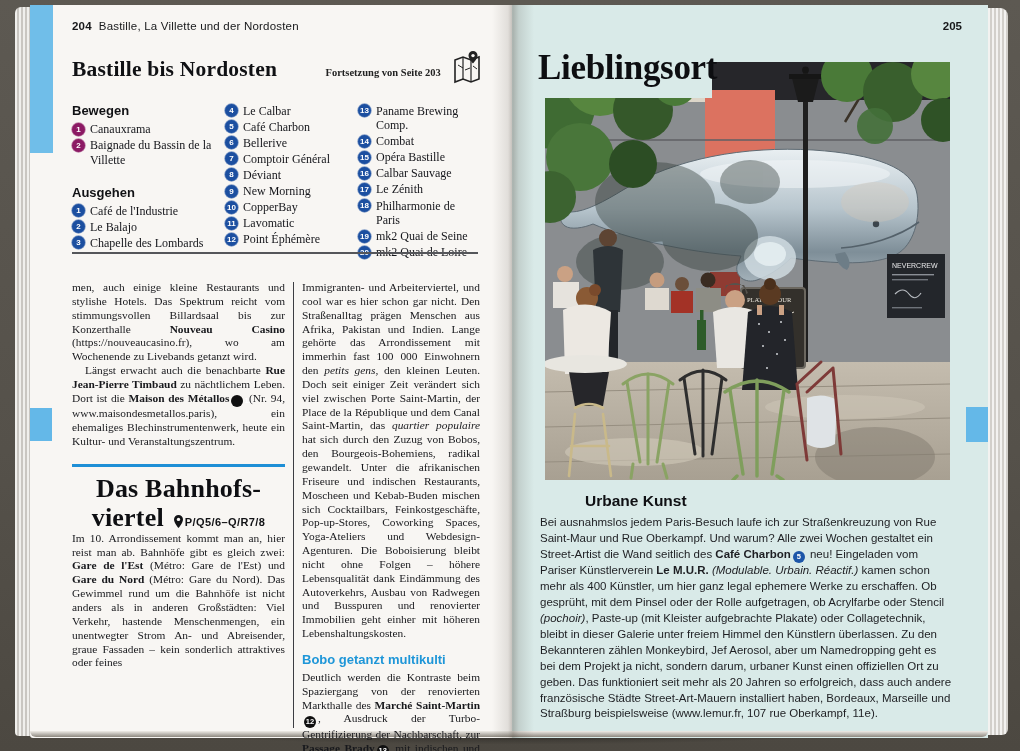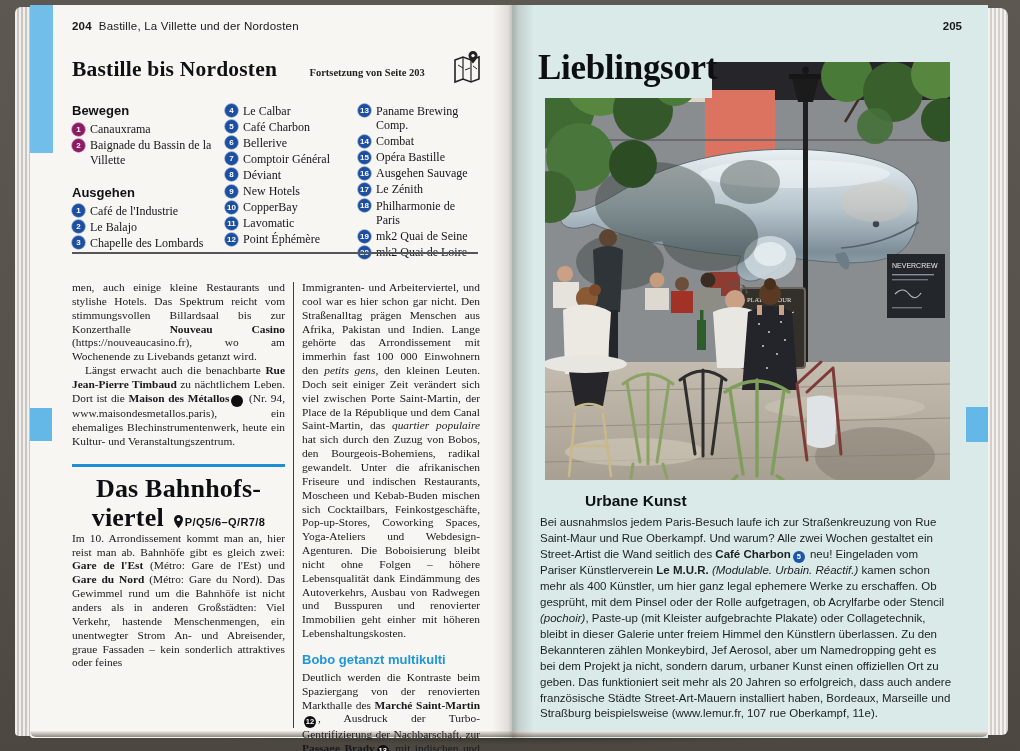--- a/index.html
+++ b/index.html
@@ -25,21 +25,21 @@
   
   .blue-stripe-top{left:30px;top:5px;width:23px;height:148px;background:#70bee9;}
   .blue-tab{background:#64b8e8;}
   .tab-left{left:30px;top:408px;width:22px;height:33px;}
   .tab-right{left:966px;top:407px;width:22px;height:35px;}
 
   .runhead{left:72px;top:20px;width:410px;font-size:11.5px;color:#17181a;letter-spacing:.2px;}
   .runhead b{margin-right:7px;text-align:center;}
   .titlerow{left:72px;top:57px;width:378px;white-space:nowrap;}
   .sec-title{font:700 21.5px "Liberation Serif",serif;color:#101114;letter-spacing:.2px;}
-  .sec-cont{font:700 10.5px "Liberation Serif",serif;color:#222;margin-left:8px;padding-left:20px;}
+  .sec-cont{font:700 10.5px "Liberation Serif",serif;color:#222;margin-left:24px;padding-left:20px;}
   .map-icon{left:452px;top:50px;}
 
   .legend{left:72px;top:102px;width:408px;display:grid;grid-template-columns:153px 133px 122px;}
   .leg-head{font:700 13px/17px "Liberation Sans",sans-serif;color:#101114;margin-bottom:3px;}
   .leg-gap{height:15px;}
   .legend-item{display:flex;gap:5px;margin:1.6px 0;font:12px/14.5px "Liberation Serif",serif;color:#14151a;}
   .badge{width:13px;height:13px;border-radius:50%;background:#1c4fa0;color:#fff;flex:0 0 13px;
          font:700 8px/13px "Liberation Sans",sans-serif;text-align:center;margin-top:.5px;
          box-shadow:0 0 0 .7px rgba(28,79,160,.55);}
   .badge.purple{background:#8c1a64;box-shadow:0 0 0 .7px rgba(140,26,100,.55);}
@@ -152,21 +152,21 @@
         <div class="legend-item">
           <span class="badge">7</span>
           <span class="legend-label">Comptoir Général</span>
         </div>
         <div class="legend-item">
           <span class="badge">8</span>
           <span class="legend-label">Déviant</span>
         </div>
         <div class="legend-item">
           <span class="badge">9</span>
-          <span class="legend-label">New Hotels</span>
+          <span class="legend-label">New Morning</span>
         </div>
         <div class="legend-item">
           <span class="badge">10</span>
           <span class="legend-label">CopperBay</span>
         </div>
         <div class="legend-item">
           <span class="badge">11</span>
           <span class="legend-label">Lavomatic</span>
         </div>
         <div class="legend-item">
@@ -183,21 +183,21 @@
         <div class="legend-item">
           <span class="badge">14</span>
           <span class="legend-label">Combat</span>
         </div>
         <div class="legend-item">
           <span class="badge">15</span>
           <span class="legend-label">Opéra Bastille</span>
         </div>
         <div class="legend-item">
           <span class="badge">16</span>
-          <span class="legend-label">Ausgehen Sauvage</span>
+          <span class="legend-label">Calbar Sauvage</span>
         </div>
         <div class="legend-item">
           <span class="badge">17</span>
           <span class="legend-label">Le Zénith</span>
         </div>
         <div class="legend-item">
           <span class="badge">18</span>
           <span class="legend-label">Philharmonie de Paris</span>
         </div>
         <div class="legend-item">

